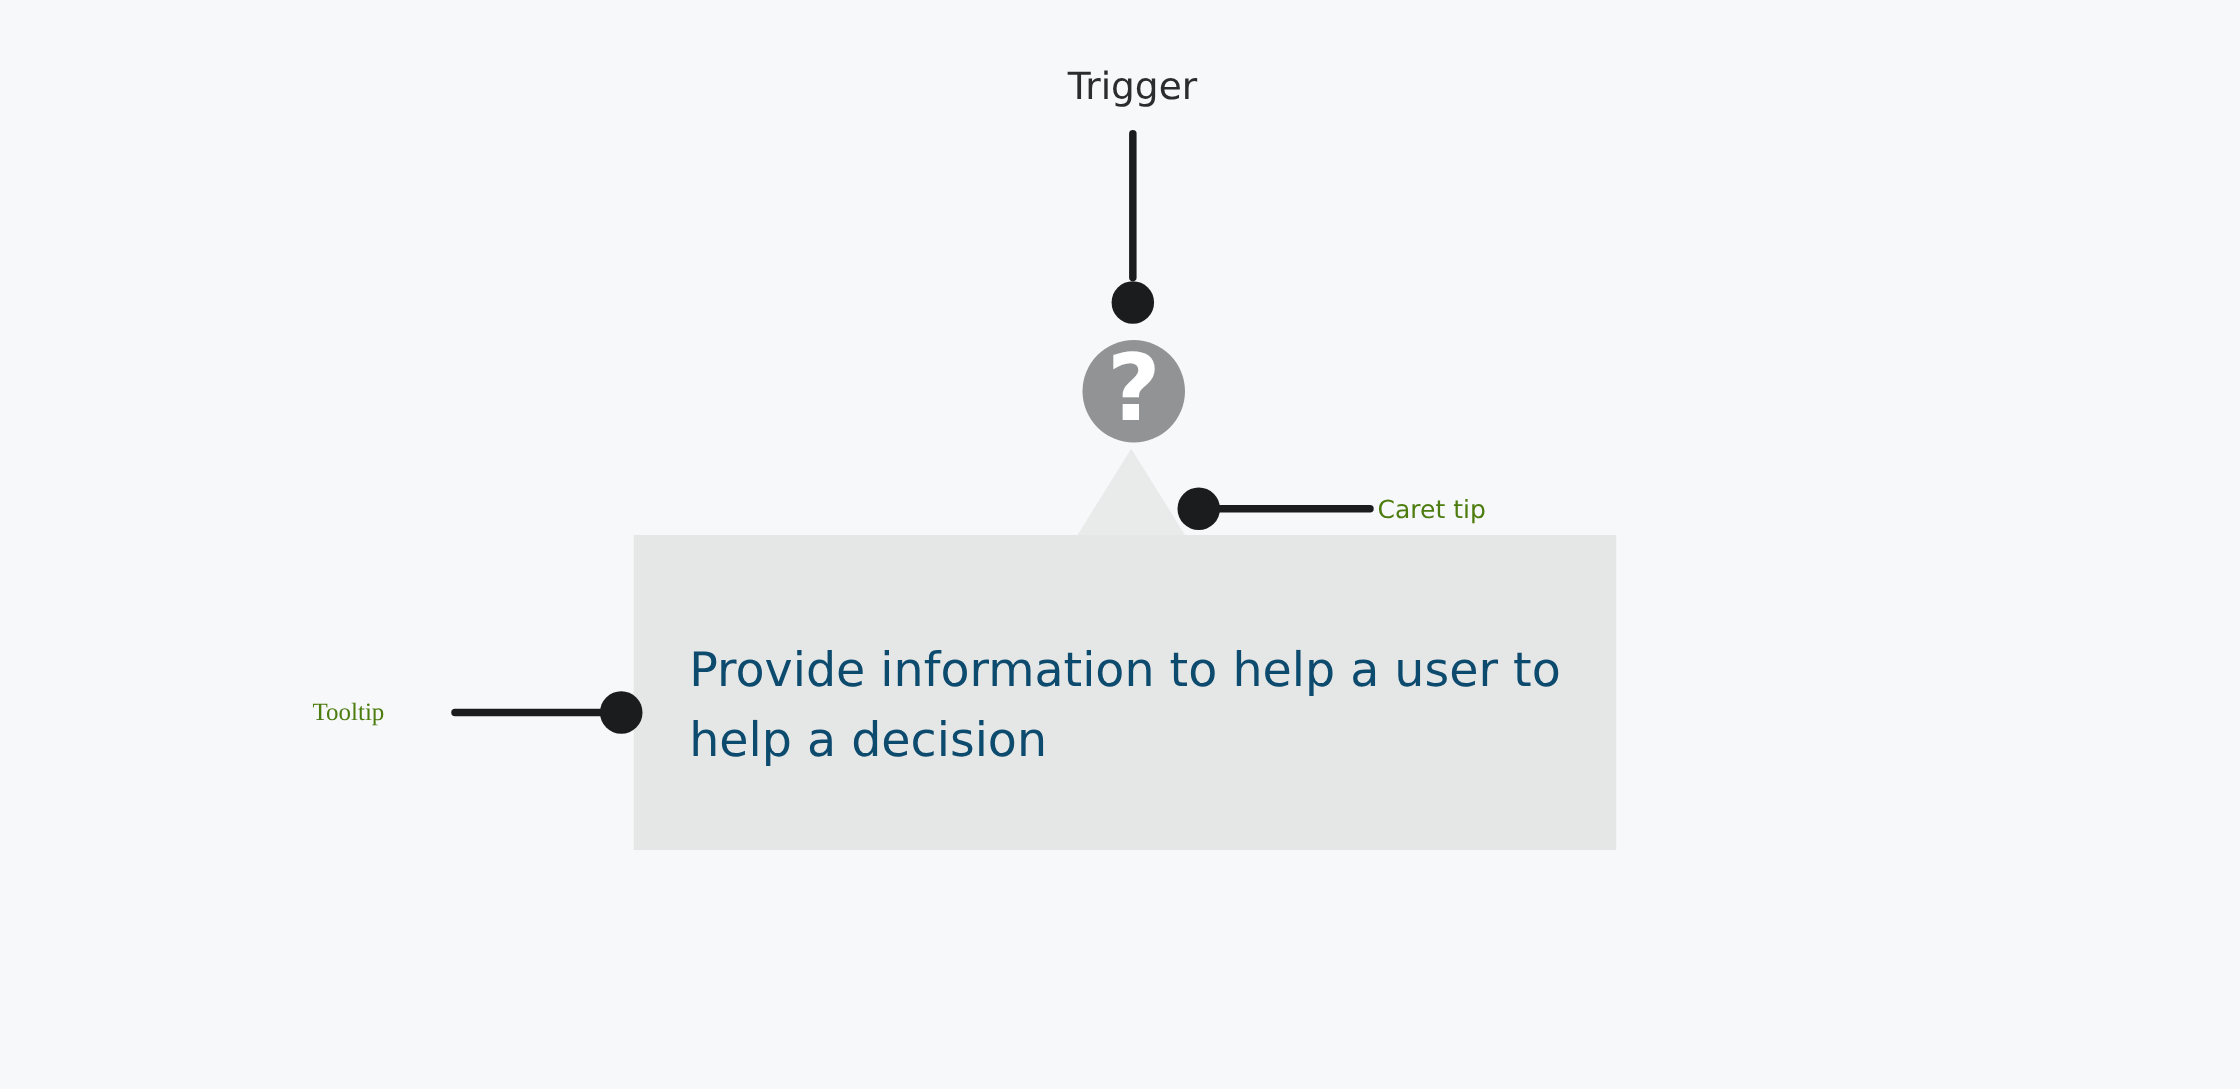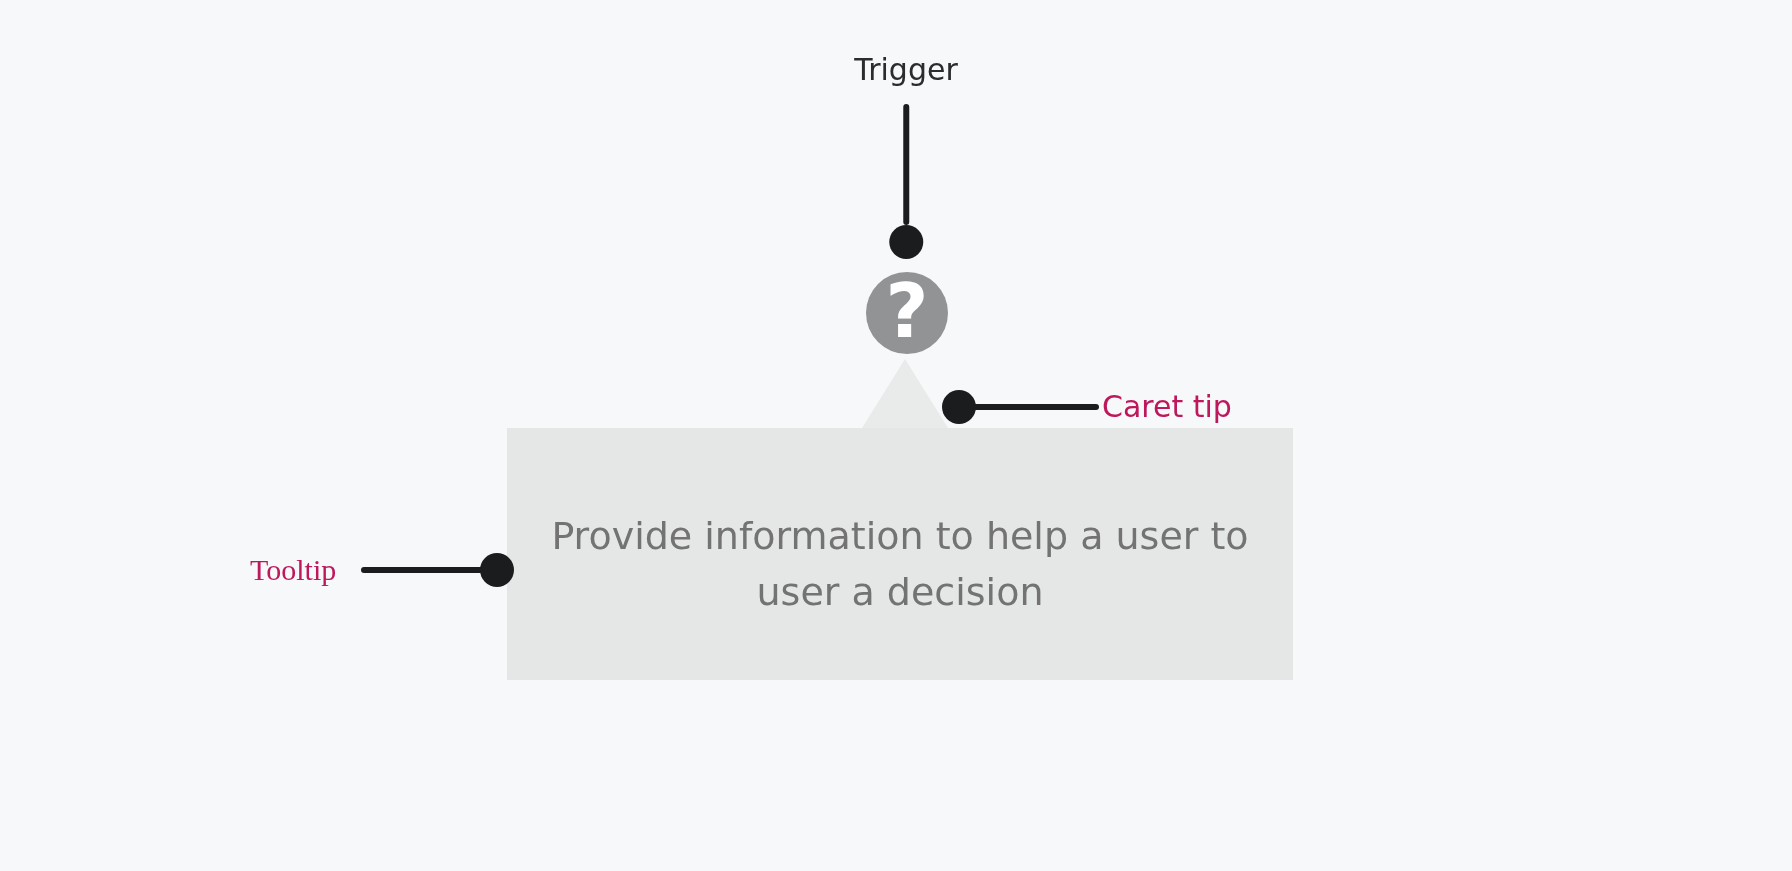--- a/index.html
+++ b/index.html
@@ -10,23 +10,23 @@
   }
   .stage {
     position: relative;
     width: 1792px;
     height: 871px;
     overflow: hidden;
     background: #f7f8fa;
   }
   .ann-label {
     position: absolute;
-    font-size: 30px;
+    font-size: 20px;
     line-height: 36px;
-    color: #be185d;
+    color: #4d7c0f;
     white-space: nowrap;
   }
   .dot {
     position: absolute;
     width: 34px;
     height: 34px;
     border-radius: 50%;
     background: #1b1c1e;
   }
   .hline {
@@ -104,24 +104,23 @@
     width: 786px;
     height: 252px;
     background: #e5e6e6;
     box-sizing: border-box;
     padding-top: 20px;
     display: flex;
     align-items: center;
     justify-content: center;
   }
   .tooltip-text {
-    text-align: center;
     font-size: 38px;
     line-height: 56px;
-    color: #737373;
+    color: #0c4a6e;
     white-space: nowrap;
   }
   
   .ct-dot  { left: 942px;  top: 390px; }
   .ct-line { left: 972px;  top: 404px; width: 127px; }
   .ct-label{ left: 1102px; top: 389px; }
   
   .tt-label{ left: 250px;  top: 552px; font-family: Liberation Serif, serif; }
   .tt-line { left: 361px;  top: 567px; width: 130px; }
   .tt-dot  { left: 480px;  top: 553px; }
@@ -139,21 +138,21 @@
 
   <div class="help-trigger">
     <span class="qmark">?</span>
   </div>
 
   <div class="caret"></div>
 
   <div class="tooltip-box">
     <div class="tooltip-text">
       <div>Provide information to help a user to</div>
-      <div>user a decision</div>
+      <div>help a decision</div>
     </div>
   </div>
 
   <div class="dot ct-dot"></div>
   <div class="hline ct-line"></div>
   <div class="ann-label ct-label">Caret tip</div>
 
   <div class="ann-label tt-label">Tooltip</div>
   <div class="hline tt-line"></div>
   <div class="dot tt-dot"></div>

